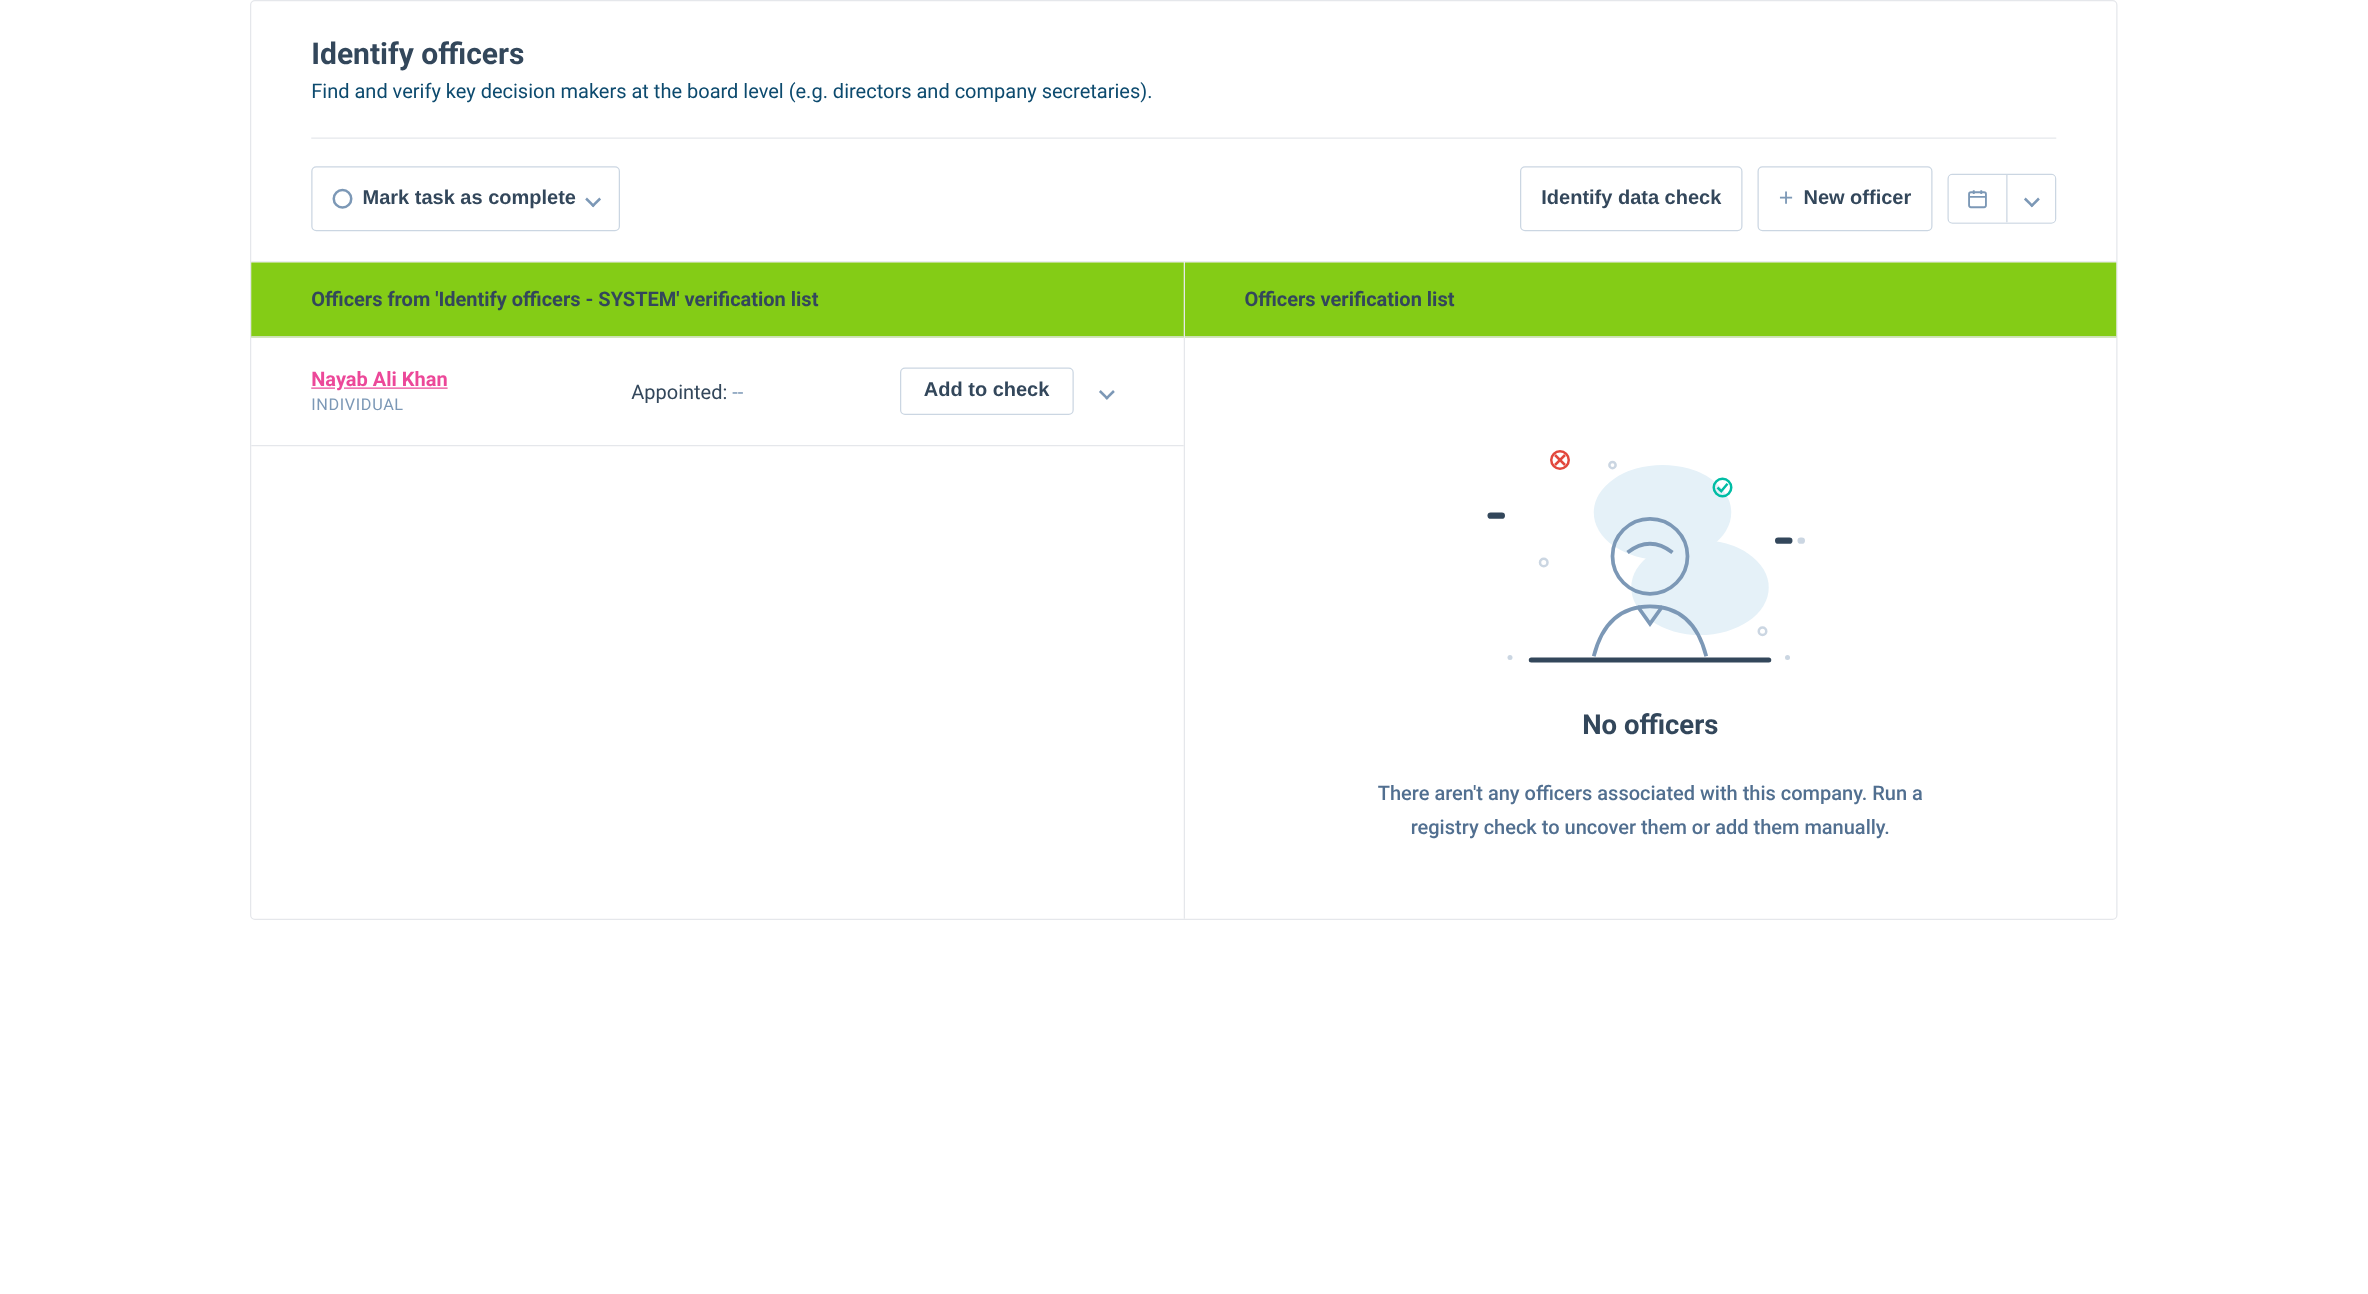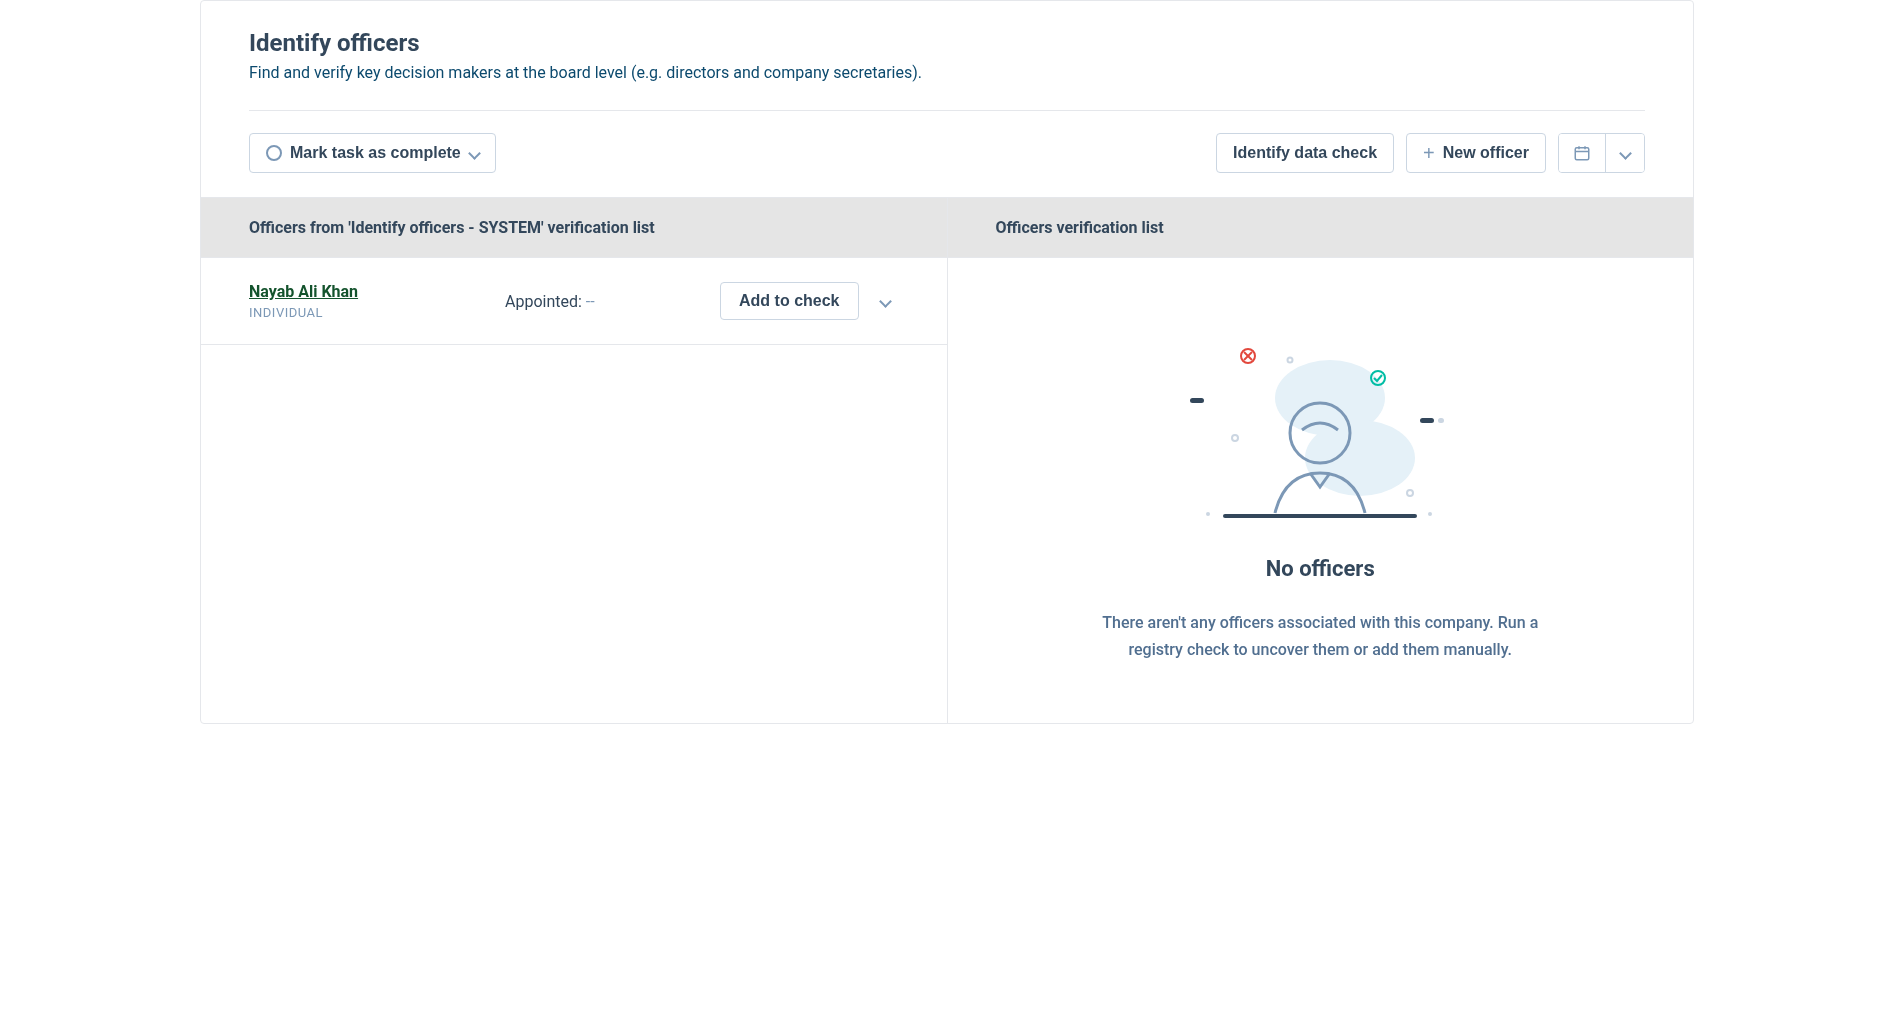--- a/index.html
+++ b/index.html
@@ -42,21 +42,21 @@
   }
   .toolbar-left, .toolbar-right {
     display: flex;
     gap: 12px;
     align-items: center;
   }
   .btn {
     display: inline-flex;
     align-items: center;
     gap: 8px;
-    height: 40px;
+    height: 52px;
     padding: 13px 16px;
     border: 1px solid #cbd6e2;
     border-radius: 4px;
     background: #fff;
     font-size: 16px;
     font-weight: 600;
     color: #33475b;
     cursor: pointer;
   }
   .btn .circle-empty {
@@ -117,41 +117,41 @@
     border-top: 1px solid #e5e7eb;
   }
   .panel {
     flex: 1;
     min-width: 0;
   }
   .panel-left {
     border-right: 1px solid #e5e7eb;
   }
   .panel-header {
-    background: #e5e5e5;
+    background: #84cc16;
     padding: 20px 48px;
     font-size: 16px;
     font-weight: 700;
     color: #33475b;
     border-bottom: 1px solid #e5e7eb;
   }
   .officer-row {
     display: flex;
     align-items: center;
     padding: 24px 48px;
     border-bottom: 1px solid #e5e7eb;
     gap: 16px;
   }
   .officer-info {
     flex: 0 0 240px;
   }
   .officer-name {
     font-size: 16px;
     font-weight: 700;
-    color: #14532d;
+    color: #ec4899;
     text-decoration: underline;
     cursor: pointer;
   }
   .officer-type {
     font-size: 13px;
     color: #7c98b6;
     letter-spacing: 0.5px;
     margin-top: 4px;
   }
   .officer-meta {

